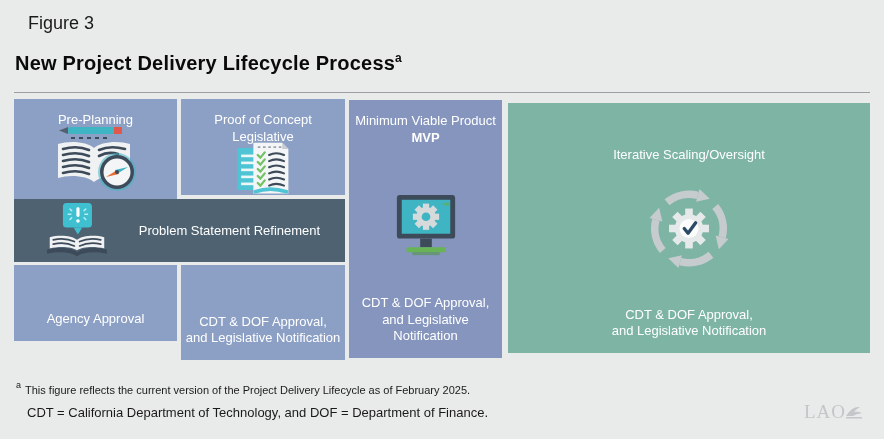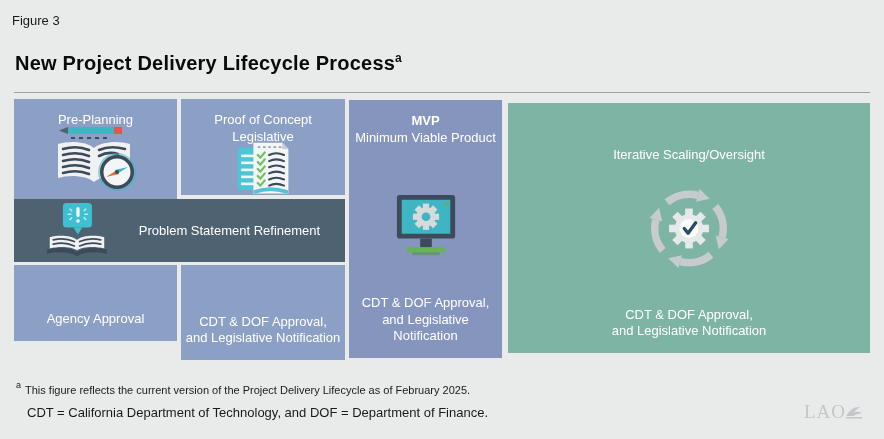--- a/index.html
+++ b/index.html
@@ -4,21 +4,21 @@
 <style>
   * { margin:0; padding:0; box-sizing:border-box; }
   html,body { width:884px; height:439px; }
   body {
     position:relative;
     background:#e9eaea;
     font-family:"Liberation Sans", sans-serif;
     color:#1a1a1a;
     overflow:hidden;
   }
-  .figure-label { position:absolute; left:12px; top:13px; font-size:13px; color:#1a1a1a;text-align:center; }
+  .figure-label { position:absolute; left:28px; top:13px; font-size:18px; color:#1a1a1a;text-align:center; }
   .title { position:absolute; left:15px; top:51px; font-size:20px; font-weight:bold; color:#0a0a0a; letter-spacing:.2px; }
   .title sup { font-size:12px; font-weight:bold; }
   .rule { position:absolute; left:14px; top:92px; width:856px; height:1px; background:#9aa0a4; }
 
   .diagram { position:absolute; left:14px; top:99px; width:856px; height:261px; }
   .box { position:absolute; color:#fff; text-align:center; font-size:13px; line-height:1.28; }
   .blue { background:#8ca0c5; }
   .blue-dark { background:#8595bd; }
   .green { background:#7db4a4; }
 
@@ -158,22 +158,22 @@
 
   <div class="box blue col2-bottom">
     <div class="bottom-anchor">
       <span class="line">CDT &amp; DOF Approval,</span>
       <span class="line">and Legislative Notification</span>
     </div>
   </div>
 
   <div class="box blue-dark col3">
     <div class="box-label">
+      <span class="line">Minimum Viable Product</span>
       <span class="line bold">MVP</span>
-      <span class="line">Minimum Viable Product</span>
     </div>
     <svg class="icon icon-monitor" viewBox="0 0 76 68">
       <rect x="8" y="3" width="60" height="45" rx="3" fill="#3d4a59"></rect>
       <rect x="13" y="8" width="50" height="35" fill="#3fb5c4"></rect>
       <path d="M55 12 q5 -3 8 1 q-4 3 -8 -1" fill="#5fae63" opacity="0.8"></path>
       <g fill="#d6dadb" transform="translate(38,25.5)">
         <rect x="-3.2" y="-13.5" width="6.4" height="27"></rect>
         <rect x="-3.2" y="-13.5" width="6.4" height="27" transform="rotate(45)"></rect>
         <rect x="-3.2" y="-13.5" width="6.4" height="27" transform="rotate(90)"></rect>
         <rect x="-3.2" y="-13.5" width="6.4" height="27" transform="rotate(135)"></rect>

